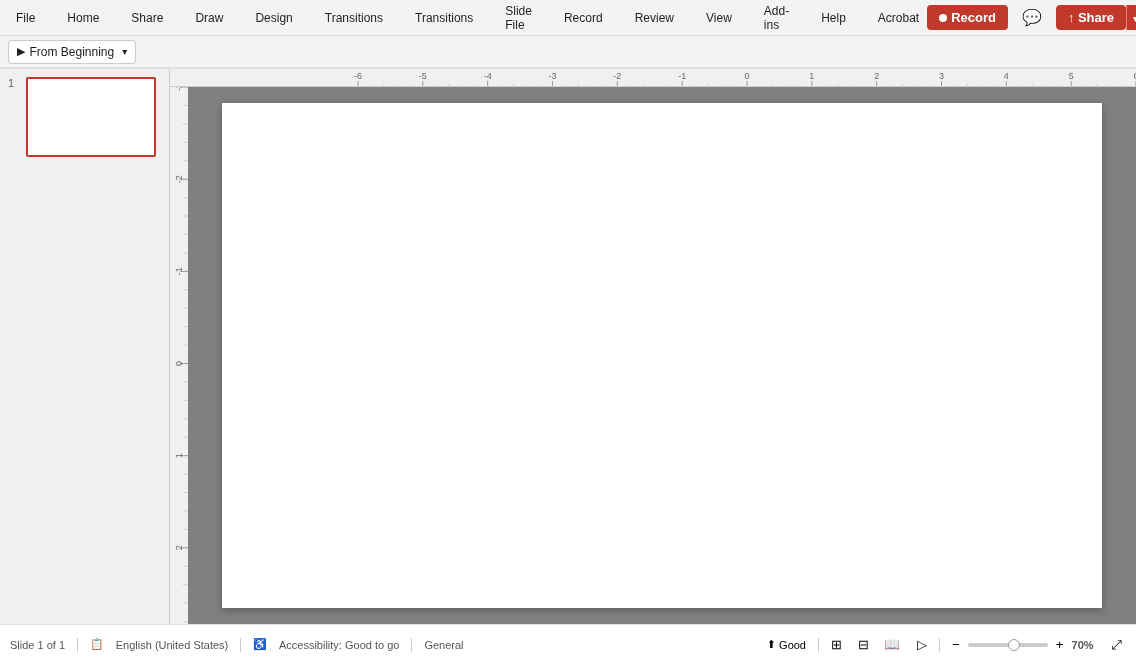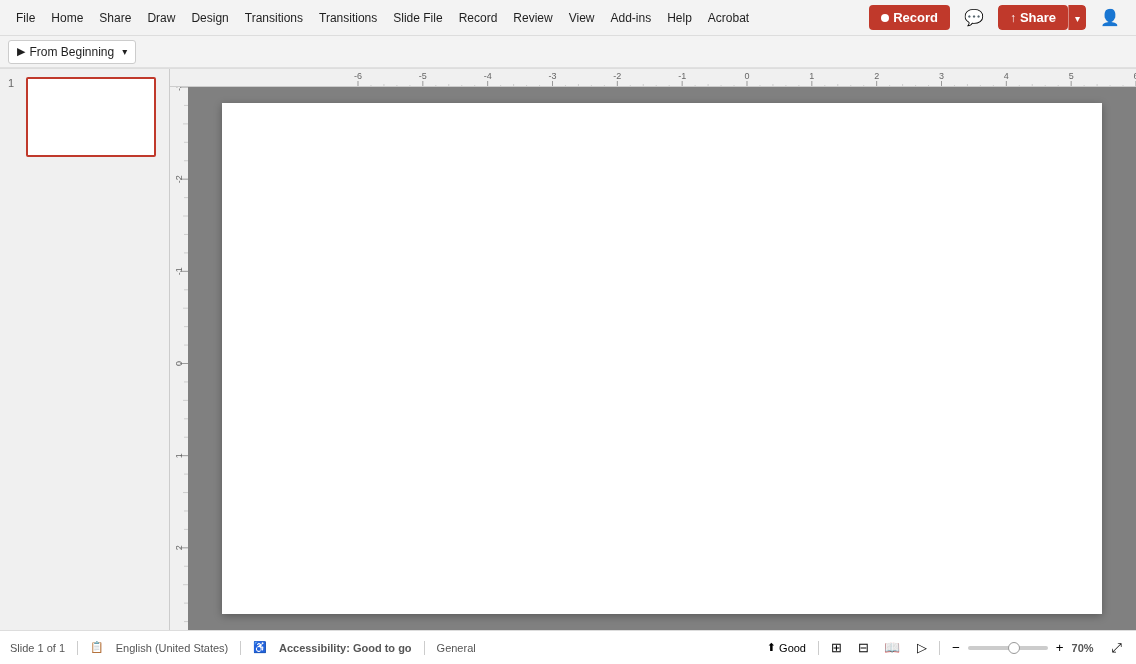--- a/index.html
+++ b/index.html
@@ -30,41 +30,41 @@
 
     
     .canvas-area { flex: 1; display: flex; flex-direction: column; overflow: hidden; }
     .ruler-top { height: 18px; background: #f0f0f0; border-bottom: 1px solid #ccc; position: relative; overflow: hidden; }
     .canvas-with-ruler { display: flex; flex: 1; overflow: hidden; }
     .ruler-left { width: 18px; background: #f0f0f0; border-right: 1px solid #ccc; flex-shrink: 0; position: relative; }
     .slide-canvas { flex: 1; background: #808080; display: flex; align-items: center; justify-content: center; overflow: hidden; padding: 16px; }
     .slide-content { background: white; width: 100%; max-width: 880px; height: 100%; max-height: 520px; box-shadow: 0 2px 8px rgba(0,0,0,0.3); }
 
     
-    .status-bar { height: 34px; background: white; border-top: 1px solid #ddd; display: flex; align-items: center; padding: 0 10px; gap: 16px; font-size: 11px; color: #555; flex-shrink: 0; }
+    .status-bar { height: 40px; background: white; border-top: 1px solid #ddd; display: flex; align-items: center; padding: 0 10px; gap: 16px; font-size: 11px; color: #555; flex-shrink: 0; }
     .status-left { display: flex; align-items: center; gap: 12px; flex: 1; }
     .status-right { display: flex; align-items: center; gap: 8px; }
     .status-sep { width: 1px; height: 14px; background: #ccc; }
     .zoom-control { display: flex; align-items: center; gap: 4px; }
     .zoom-slider { width: 80px; height: 4px; background: #ccc; border-radius: 2px; position: relative; cursor: pointer; }
     .zoom-thumb { position: absolute; top: -4px; left: 50%; width: 12px; height: 12px; background: white; border: 1px solid #999; border-radius: 50%; cursor: pointer; }
     .view-btn { padding: 2px 4px; cursor: pointer; border: none; background: none; border-radius: 2px; }
 
     
     .rec-dot { width: 8px; height: 8px; background: white; border-radius: 50%; display: inline-block; }
 
     
     .chevron { font-size: 10px; }
   </style>
 </head>
 <body>
 
 <div class="ribbon">
   <div style="display:flex; align-items:center; justify-content:space-between; height:36px; padding:0 8px; border-bottom:1px solid #ddd;">
-    <div class="menu-bar" style="height:auto; border:none; padding:0; gap:0;">
+    <div class="menu-bar" style="height:auto; border:none; padding:0; gap:16px;">
       <span class="menu-item">File</span>
       <span class="menu-item">Home</span>
       <span class="menu-item">Share</span>
       <span class="menu-item">Draw</span>
       <span class="menu-item">Design</span>
       <span class="menu-item">Transitions</span>
       <span class="menu-item">Transitions</span>
       <span class="menu-item">Slide File</span>
       <span class="menu-item">Record</span>
       <span class="menu-item">Review</span>
@@ -255,21 +255,21 @@
 </div>
 
 <div class="status-bar">
   <div class="status-left">
     <span>Slide 1 of 1</span>
     <span class="status-sep"></span>
     <span style="font-size:11px;">📋</span>
     <span style="cursor:pointer;">English (United States)</span>
     <span class="status-sep"></span>
     <span style="font-size:11px;">♿</span>
-    <span style="cursor:pointer;font-weight:bold;">Accessibility: Good to go</span>
+    <span style="cursor:pointer;">Accessibility: Good to go</span>
     <span class="status-sep"></span>
     <span>General</span>
   </div>
   <div class="status-right">
 
     <button class="view-btn" style="display:flex; align-items:center; gap:3px; font-size:11px;">
       <span>⬆</span>
       <span>Good</span>
     </button>
     <span class="status-sep"></span>

